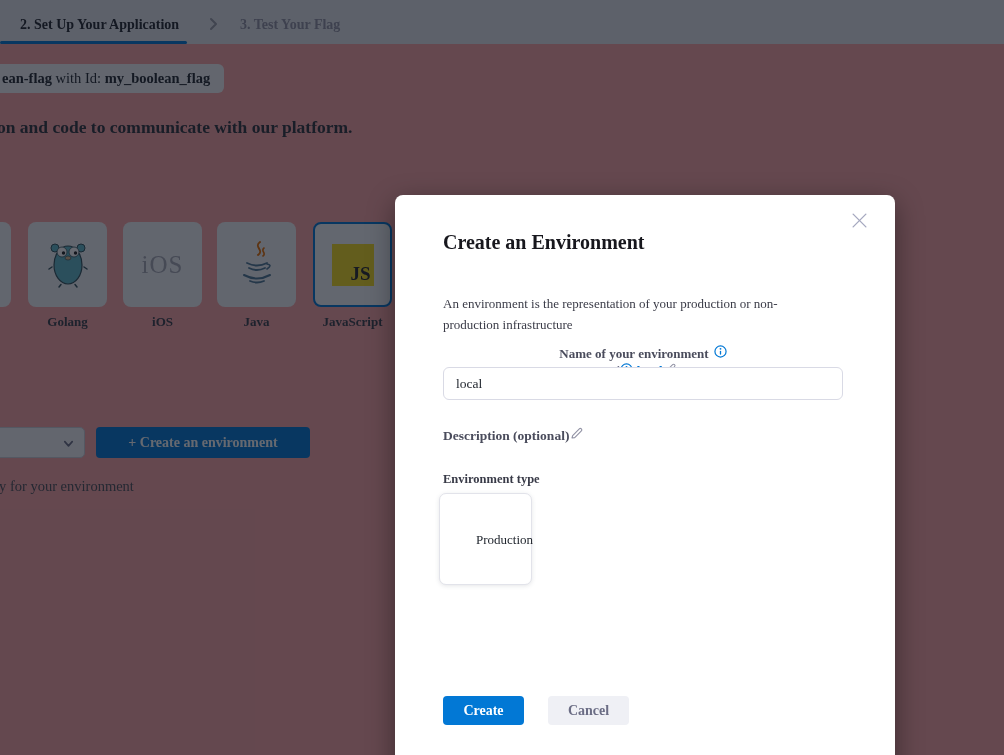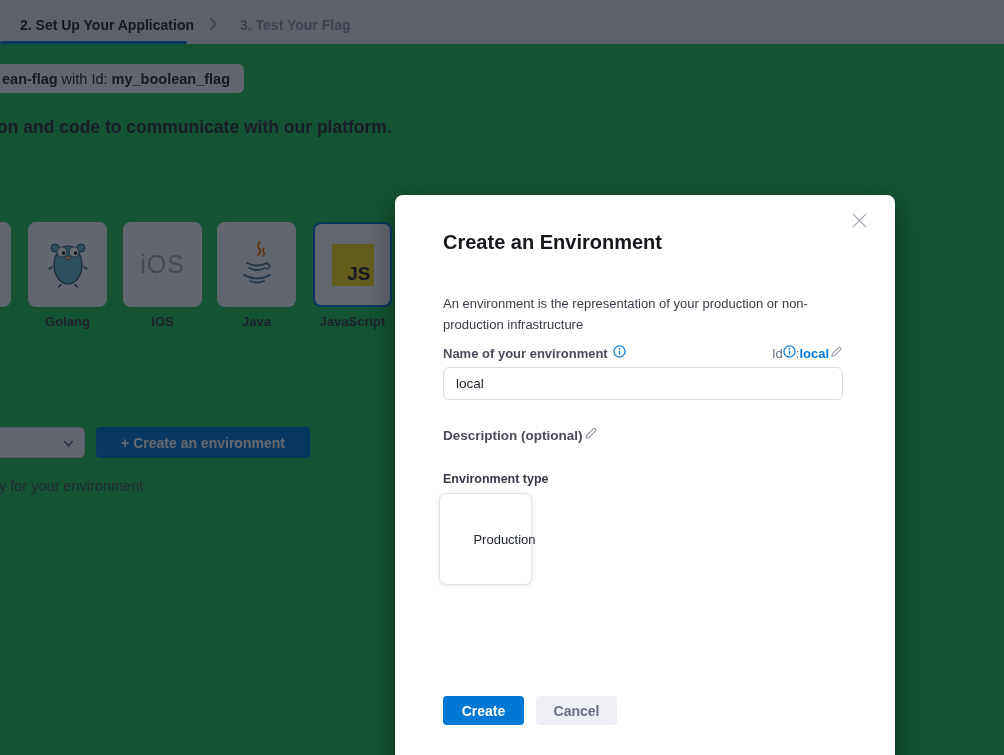--- a/index.html
+++ b/index.html
@@ -1,19 +1,19 @@
 <!DOCTYPE html>
 <html><head>
 <meta charset="utf-8">
 <style>
   * { margin:0; padding:0; box-sizing:border-box; }
   html,body { background:#30343a; }
   .stage {
     position:relative; width:1004px; height:755px; overflow:hidden;
-    font-family:Liberation Sans, sans-serif; background:#22c55e;
+    font-family:Liberation Serif, serif; background:#fca5a5;
   }
   
   .tabbar { position:absolute; left:0; top:0; width:1004px; height:44px; background:#e7e9ee; }
   .tab-active {
     position:absolute; left:20px; top:17px; font-size:14px; font-weight:600; color:#22262e;
   }
   .tab-underline { position:absolute; left:0; top:41px; width:187px; height:3px; background:#0278d5; border-radius:2px; }
   .tab-chevron { position:absolute; left:206px; top:17px; }
   .tab-inactive { position:absolute; left:240px; top:17px; font-size:14px; font-weight:600; color:#9293a5; }
 
@@ -63,21 +63,21 @@
   .modal {
     position:absolute; left:395px; top:195px; width:500px; height:600px;
     background:#ffffff; border-radius:8px; box-shadow:0 8px 28px rgba(0,0,0,0.4);
   }
   .modal-close { position:absolute; right:24px; top:17px; width:20px; height:20px; cursor:pointer; }
   .modal-title { position:absolute; left:48px; top:36px; font-size:20px; font-weight:700; color:#17171d; }
   .modal-desc { position:absolute; left:48px; top:98px; width:382px; font-size:13px; line-height:21px; color:#3a3b47; }
 
   .field-head {
     position:absolute; left:48px; top:150px; width:400px; height:16px;
-    display:flex; justify-content:space-between; align-items:center;
+    display:flex; justify-content:space-between; align-items:center;flex-direction:column;
   }
   .field-head .lhs { display:flex; align-items:center; gap:5px; font-size:13px; font-weight:600; color:#4a4c5c; }
   .field-head .rhs { display:flex; align-items:center; font-size:13px; color:#6b6d85; }
   .id-value { color:#0278d5; font-weight:600; }
 
   .name-input {
     position:absolute; left:48px; top:172px; width:400px; height:33px;
     border:1px solid #d9dae5; border-radius:6px; padding:0 12px;
     font-family:inherit; font-size:13.5px; color:#22272f; background:#fff; outline:none;
   }
@@ -97,21 +97,21 @@
     left:161px; width:92px; background:#ecf8ff; border:2px solid #0278d5;
     box-shadow:none; overflow:hidden;
   }
   .type-card .label { width:72px; line-height:17px; }
   .corner-flag {
     position:absolute; top:0; right:0; width:0; height:0;
     border-top:30px solid #0278d5; border-left:30px solid transparent;
   }
   .corner-check { position:absolute; top:3px; right:2px; }
 
-  .modal-actions { position:absolute; left:48px; top:501px; display:flex; gap:12px;align-items:center; }
+  .modal-actions { position:absolute; left:48px; top:501px; display:flex; gap:24px;align-items:center; }
   .btn-primary {
     width:81px; height:29px; background:#0278d5; border:none; border-radius:4px;
     color:#ffffff; font-family:inherit; font-size:14px; font-weight:700; cursor:pointer;
   }
   .btn-secondary {
     width:81px; height:29px; background:#eff0f5; border:none; border-radius:4px;
     color:#6b6d85; font-family:inherit; font-size:14px; font-weight:700; cursor:pointer;
   }
 </style>
 </head>

